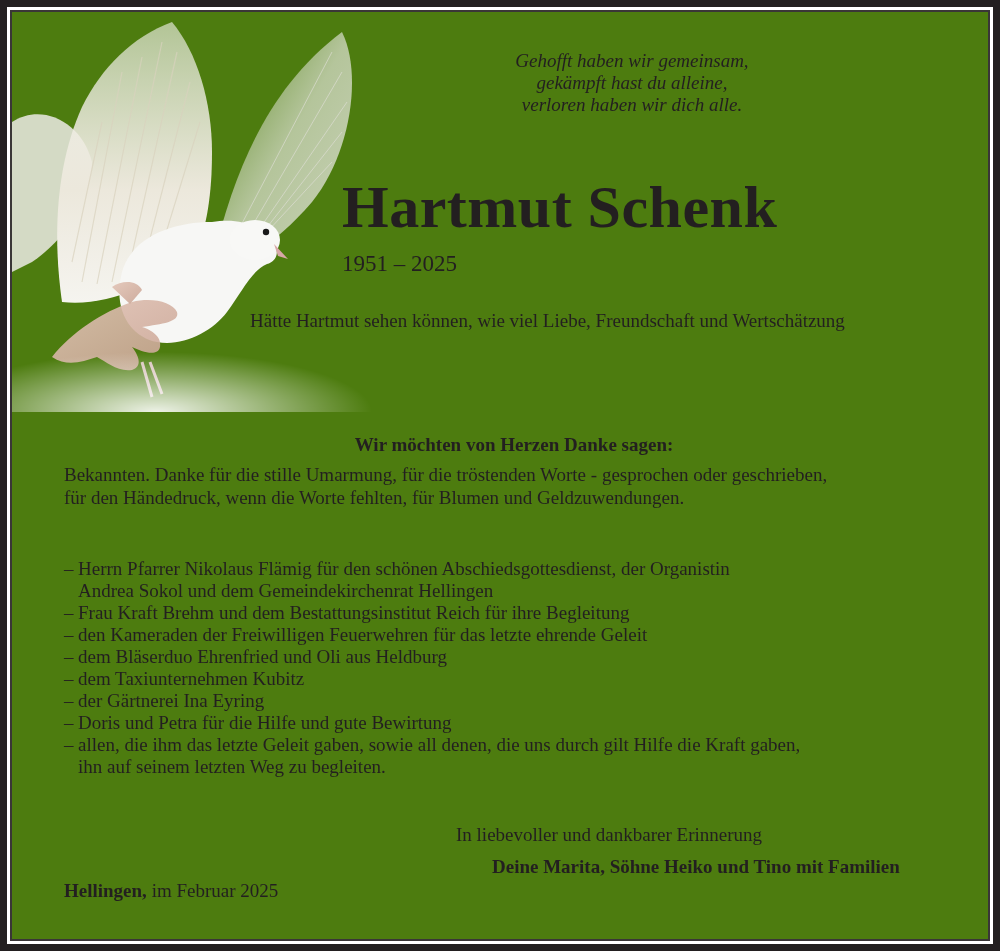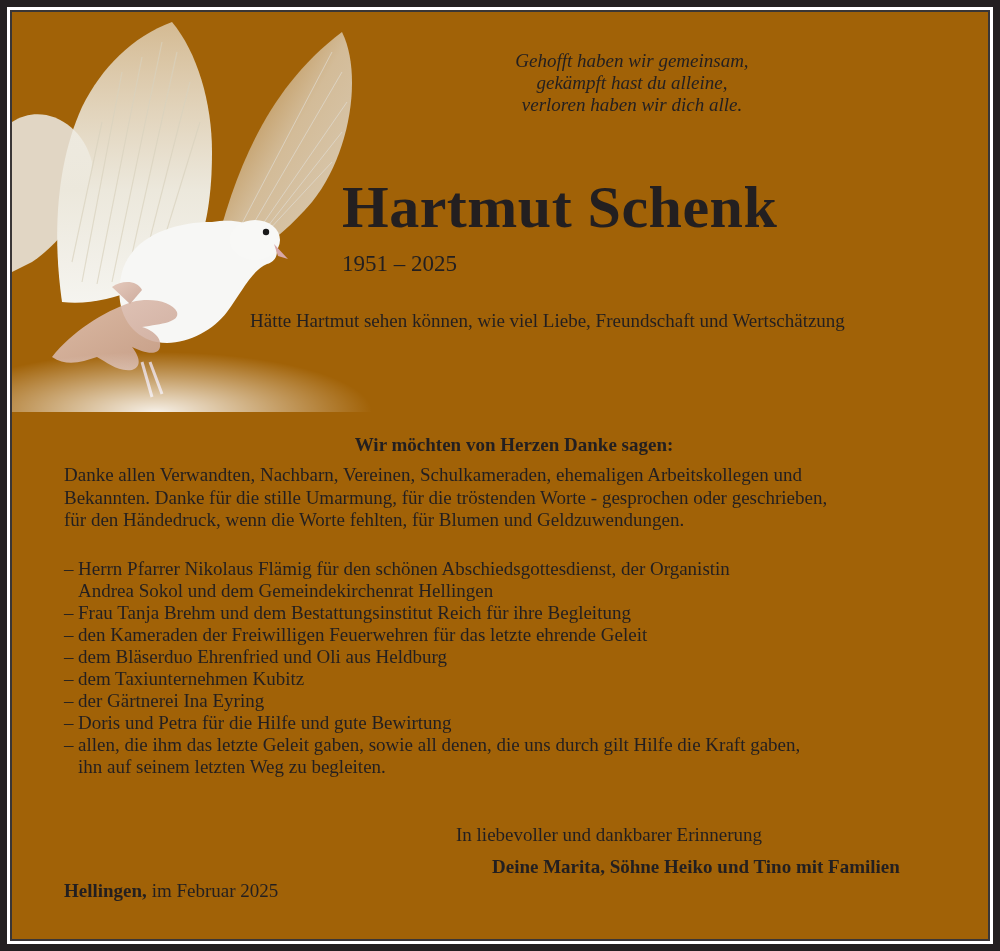--- a/index.html
+++ b/index.html
@@ -3,21 +3,21 @@
 <meta charset="utf-8">
 <style>
   html, body { margin: 0; padding: 0; background: #231f20; }
   body { width: 1000px; height: 951px; position: relative; overflow: hidden; }
   .frame-outer {
     position: absolute; left: 7px; top: 7px; width: 986px; height: 937px;
     background: #ffffff;
   }
   .frame-inner {
     position: absolute; left: 3px; top: 3px; right: 3px; bottom: 3px;
-    border: 2px solid #3a3637; background: #a16207; overflow: hidden;
+    border: 2px solid #3a3637; background: #4d7c0f; overflow: hidden;
   }
   .serif { font-family: "Liberation Serif", "DejaVu Serif", serif; color: #231f20; }
   .abs { position: absolute; }
 
   
   .dove { position: absolute; left: 0; top: 0; width: 360px; height: 400px; }
 
   .motto {
     left: 430px; top: 38px; width: 380px; text-align: center;
     font-style: italic; font-size: 19px; line-height: 22px;
@@ -133,30 +133,29 @@
 
     <div class="abs serif intro">
       <p>
         <span>Hätte Hartmut sehen können, wie viel Liebe, Freundschaft und Wertschätzung</span><br>
       </p>
     </div>
 
     <div class="abs serif block1">
       <p class="section-head">Wir möchten von Herzen Danke sagen:</p>
       <div class="body">
-        <div>Danke allen Verwandten, Nachbarn, Vereinen, Schulkameraden, ehemaligen Arbeitskollegen und</div>
         <div>Bekannten. Danke für die stille Umarmung, für die tröstenden Worte - gesprochen oder geschrieben,</div>
         <div>für den Händedruck, wenn die Worte fehlten, für Blumen und Geldzuwendungen.</div>
       </div>
     </div>
 
     <div class="abs serif block2">
       <ul class="thanks-list">
         <li><span class="dash">–</span><span>Herrn Pfarrer Nikolaus Flämig für den schönen Abschiedsgottesdienst, der Organistin</span><br><span>Andrea Sokol und dem Gemeindekirchenrat Hellingen</span></li>
-        <li><span class="dash">–</span><span>Frau Tanja Brehm und dem Bestattungsinstitut Reich für ihre Begleitung</span></li>
+        <li><span class="dash">–</span><span>Frau Kraft Brehm und dem Bestattungsinstitut Reich für ihre Begleitung</span></li>
         <li><span class="dash">–</span><span>den Kameraden der Freiwilligen Feuerwehren für das letzte ehrende Geleit</span></li>
         <li><span class="dash">–</span><span>dem Bläserduo Ehrenfried und Oli aus Heldburg</span></li>
         <li><span class="dash">–</span><span>dem Taxiunternehmen Kubitz</span></li>
         <li><span class="dash">–</span><span>der Gärtnerei Ina Eyring</span></li>
         <li><span class="dash">–</span><span>Doris und Petra für die Hilfe und gute Bewirtung</span></li>
         <li><span class="dash">–</span><span>allen, die ihm das letzte Geleit gaben, sowie all denen, die uns durch gilt Hilfe die Kraft gaben,</span><br><span>ihn auf seinem letzten Weg zu begleiten.</span></li>
       </ul>
     </div>
 
     <div class="abs serif closing">

